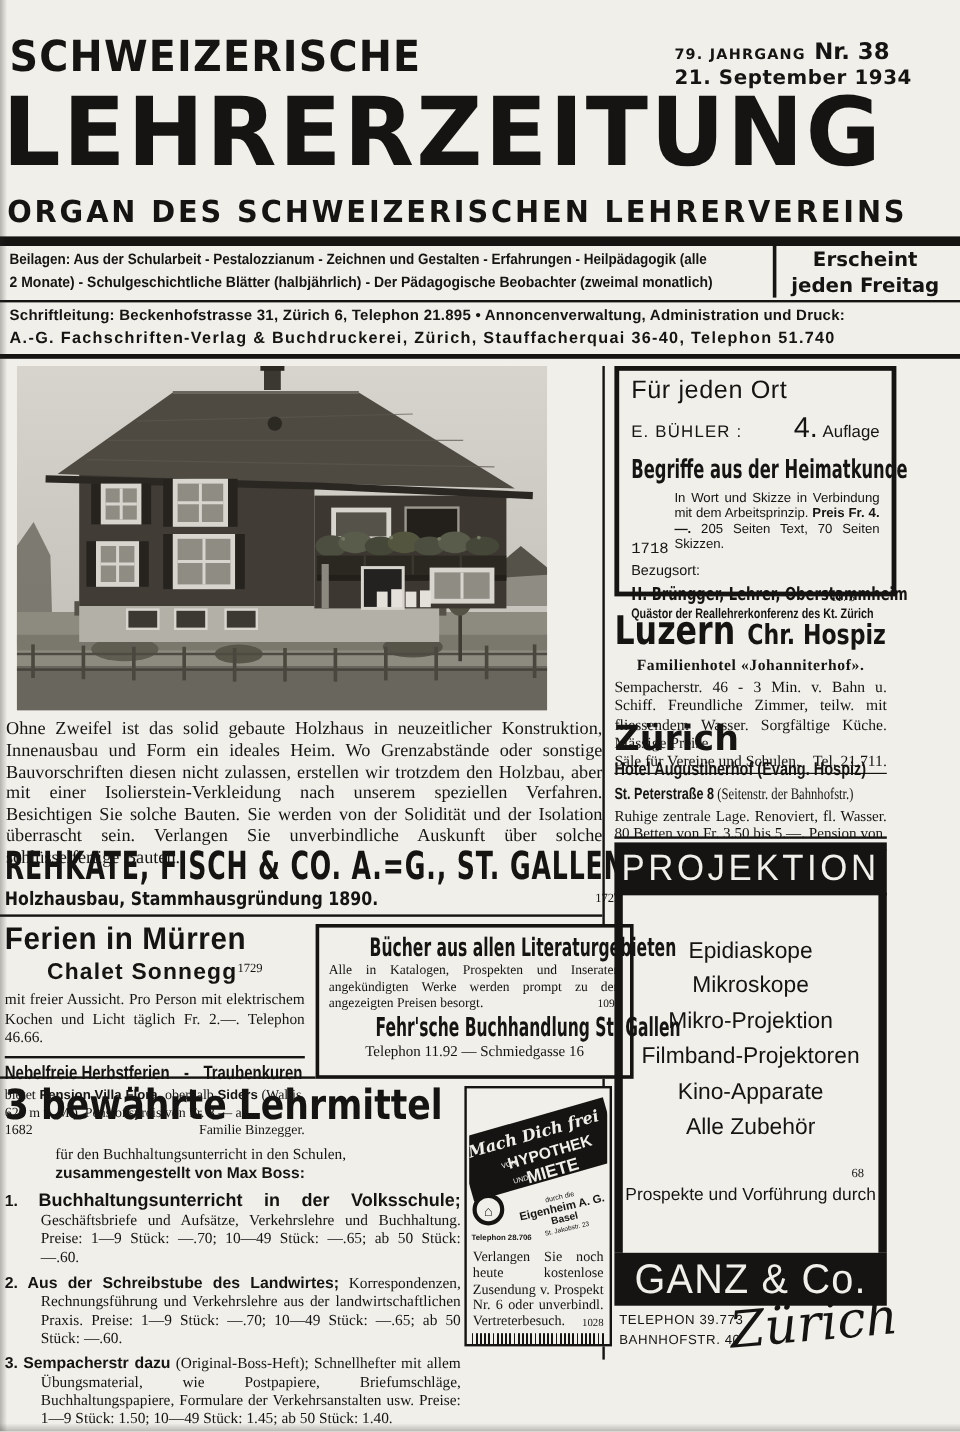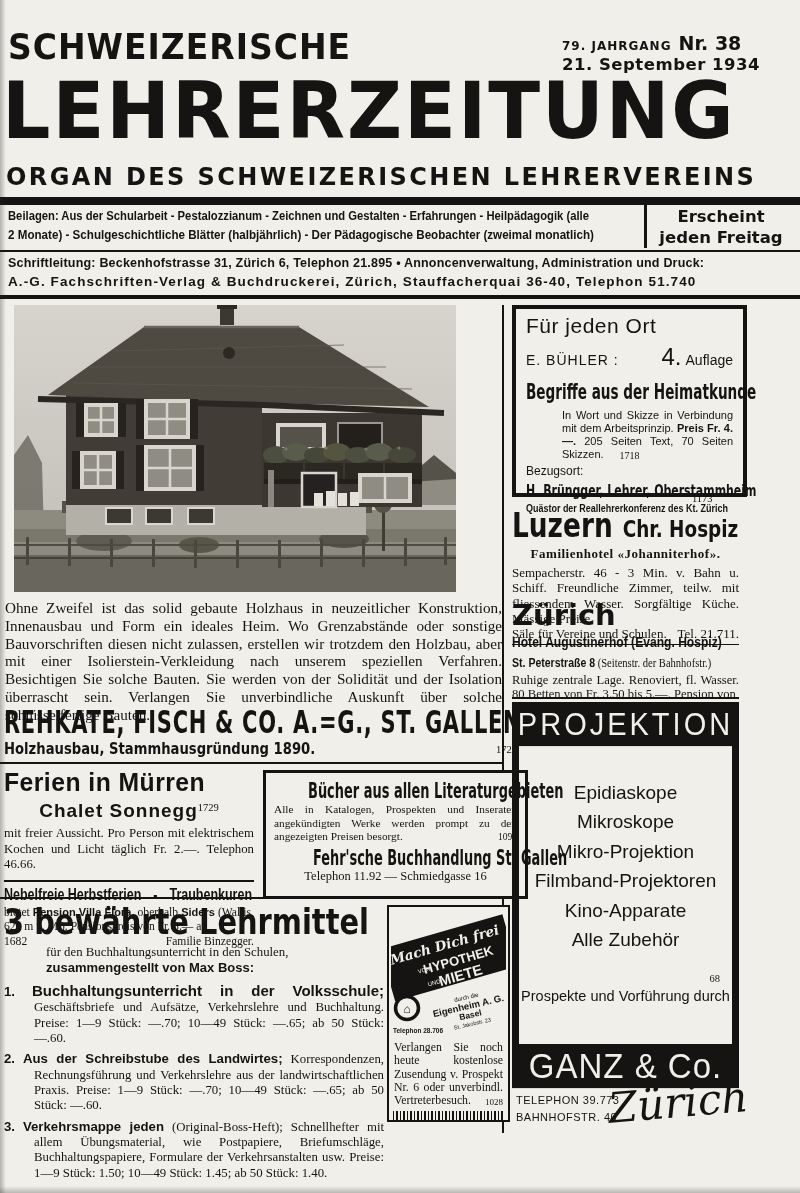--- a/index.html
+++ b/index.html
@@ -196,34 +196,34 @@
   <div class="abs" style="left:263px;top:770px;width:243px;height:113px;border:3.5px solid #151413;padding:5px 8px;box-sizing:content-box;background:#f1efe9;">
     <div class="dj b nw ctr" style="font-size:18px;transform:scale(0.72,1.18);transform-origin:center top;">Bücher aus allen Literaturgebieten</div>
     <div class="serif j" style="font-size:11.3px;line-height:1.2;margin-top:4px;">Alle in Katalogen, Prospekten und Inseraten angekündigten Werke werden prompt zu den angezeigten Preisen besorgt.</div>
     <div class="num" style="text-align:right;font-size:9.5px;margin-top:-12px;">1091</div>
     <div class="dj b nw ctr" style="font-size:19px;transform:scale(0.68,1.15);transform-origin:center top;margin-top:2px;">Fehr'sche Buchhandlung St. Gallen</div>
     <div class="serif ctr" style="font-size:12.5px;margin-top:3px;">Telephon 11.92 — Schmiedgasse 16</div>
   </div>
 
   <div class="abs" style="left:4px;top:901px;width:380px;">
     <div class="dj b nw ol" style="font-size:34px;transform:scale(0.85,1.02);">3 bewährte Lehrmittel</div>
-    <div style="margin-left:42px;font-size:12.8px;line-height:1.2;margin-top:3px;">
+    <div style="margin-left:42px;font-size:12.8px;line-height:1.2;margin-top:13px;">
       <span class="serif">für den Buchhaltungsunterricht in den Schulen, </span><span class="b" style="font-size:13px;">zusammengestellt von Max Boss:</span>
     </div>
     <div class="serif j" style="font-size:12.8px;line-height:1.2;margin-top:6px;padding-left:30px;text-indent:-30px;">
       <span class="b" style="font-family:'Liberation Sans',sans-serif;font-size:13.2px;">1.</span>
       <span class="b" style="font-family:'Liberation Sans',sans-serif;font-size:15px;">Buchhaltungsunterricht in der Volksschule;</span><span> Geschäftsbriefe und Aufsätze, Verkehrslehre und Buchhaltung. Preise: 1—9 Stück: —.70; 10—49 Stück: —.65; ab 50 Stück: —.60.</span>
     </div>
     <div class="serif j" style="font-size:12.8px;line-height:1.2;margin-top:5px;padding-left:30px;text-indent:-30px;">
       <span class="b" style="font-family:'Liberation Sans',sans-serif;font-size:13.2px;">2.</span>
       <span class="b" style="font-family:'Liberation Sans',sans-serif;font-size:13.2px;">Aus der Schreibstube des Landwirtes;</span><span> Korrespondenzen, Rechnungsführung und Verkehrslehre aus der landwirtschaftlichen Praxis. Preise: 1—9 Stück: —.70; 10—49 Stück: —.65; ab 50 Stück: —.60.</span>
     </div>
     <div class="serif j" style="font-size:12.8px;line-height:1.2;margin-top:5px;padding-left:30px;text-indent:-30px;">
       <span class="b" style="font-family:'Liberation Sans',sans-serif;font-size:13.2px;">3.</span>
-      <span class="b" style="font-family:'Liberation Sans',sans-serif;font-size:13.2px;">Verkehrsmappe jeden</span><span> (Original-Boss-Heft); Schnellhefter mit allem Übungsmaterial, wie Postpapiere, Briefumschläge, Buchhaltungspapiere, Formulare der Verkehrsanstalten usw. Preise: 1—9 Stück: 1.50; 10—49 Stück: 1.45; ab 50 Stück: 1.40.</span>
+      <span class="b" style="font-family:'Liberation Sans',sans-serif;font-size:13.2px;">Sempacherstr dazu</span><span> (Original-Boss-Heft); Schnellhefter mit allem Übungsmaterial, wie Postpapiere, Briefumschläge, Buchhaltungspapiere, Formulare der Verkehrsanstalten usw. Preise: 1—9 Stück: 1.50; 10—49 Stück: 1.45; ab 50 Stück: 1.40.</span>
     </div>
     <div class="dj b nw ol" style="font-size:19px;transform:scaleX(0.78);margin-top:9px;">Verlag: Ernst Ingold &amp; Co., Herzogenbuchsee</div>
 
   </div>
 
   <div class="abs" style="left:387px;top:905px;width:119px;height:213px;border:2px solid #151413;background:#f1efe9;overflow:hidden;">
     <svg width="115" height="130" viewBox="0 0 115 130" style="display:block;margin:2px auto 0;">
       <g transform="rotate(-16 57 48)">
         <rect x="-6" y="22" width="127" height="54" fill="#151413"></rect>
       </g>
@@ -253,21 +253,21 @@
       <span style="font-size:14px;letter-spacing:1px;">E. BÜHLER :</span>
       <span style="display:flex;align-items:baseline;gap:4px;">
         <span style="font-size:24px;">4.</span>
         <span style="font-size:14px;">Auflage</span>
       </span>
     </div>
     <div class="dj b nw ol" style="font-size:20px;transform:scale(0.68,1.08);margin-top:7px;">Begriffe aus der Heimatkunde</div>
     <div class="j" style="margin-left:36px;margin-top:7px;font-size:11px;line-height:1.18;">
       <span>In Wort und Skizze in Verbindung mit dem Arbeitsprinzip. </span><span class="b">Preis Fr. 4.—.</span><span> 205 Seiten Text, 70 Seiten Skizzen.</span>
     </div>
-    <div class="num" style="text-align:center;font-size:10px;margin-top:-11px;">1718</div>
+    <div class="num" style="text-align:left;font-size:13px;margin-top:-11px;font-family:Liberation Mono, monospace;">1718</div>
     <div style="font-size:12px;margin-top:3px;">Bezugsort:</div>
     <div class="dj b nw ol" style="font-size:15px;transform:scaleX(0.73);margin-top:4px;">H. Brüngger, Lehrer, Oberstammheim</div>
     <div class="b nw ol" style="font-size:11.5px;transform:scaleX(0.78);margin-top:2px;">Quästor der Reallehrerkonferenz des Kt. Zürich</div>
   </div>
   <div class="abs num" style="left:692px;top:493px;">1173</div>
 
   <div class="abs" style="left:512px;top:506px;width:227px;">
     <div class="nw ol" style="transform:scaleX(0.8);">
       <span class="dj b" style="font-size:33px;">Luzern</span>
       <span class="dj b" style="font-size:23px;margin-left:8px;">Chr. Hospiz</span>

